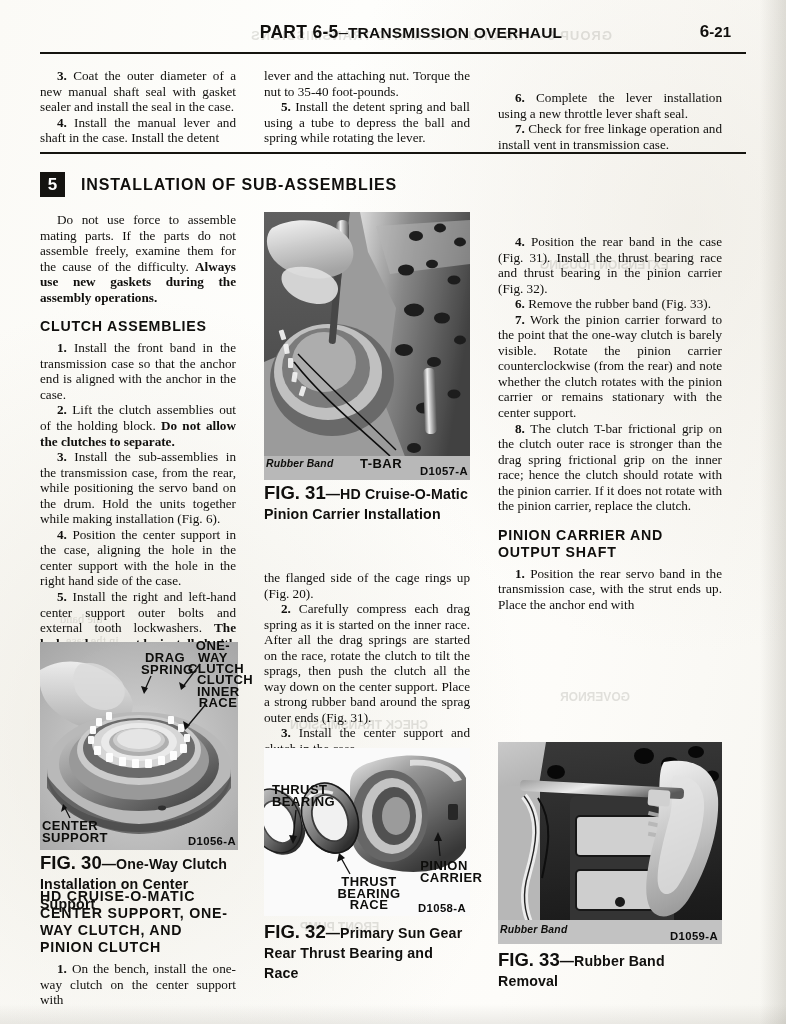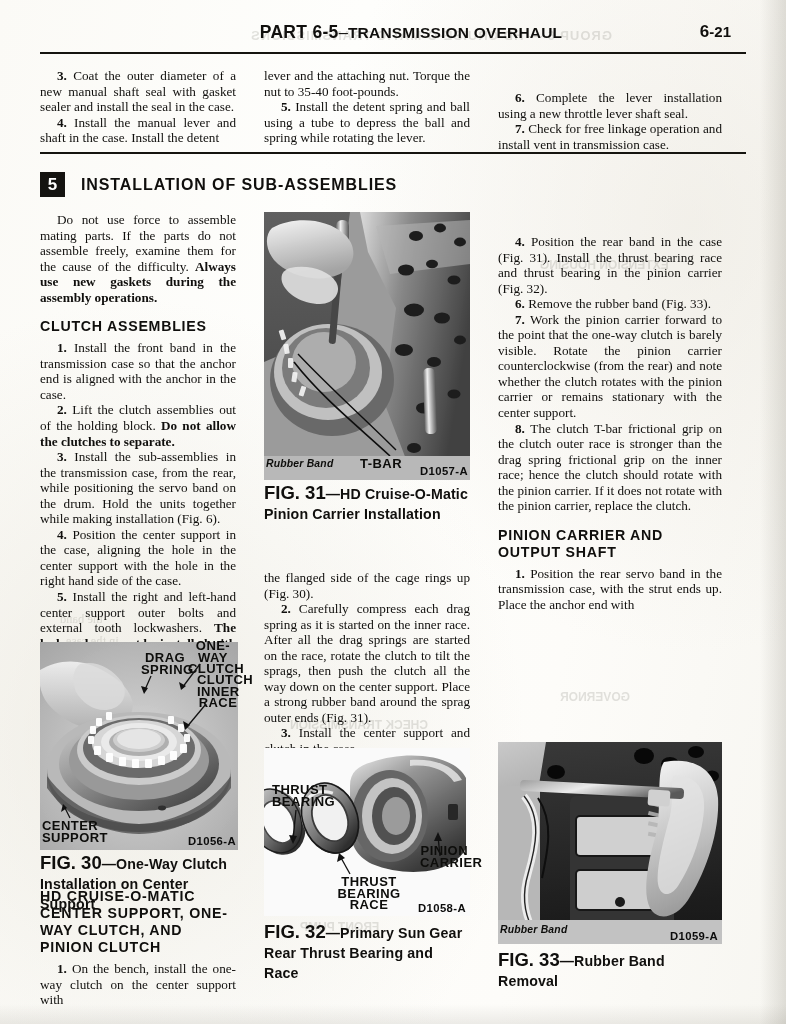--- a/index.html
+++ b/index.html
@@ -364,21 +364,21 @@
     </div>
     <div class="lbl ital" style="left:2px;top:246px;width:72px;text-align:left;font-size:10.4px;">Rubber Band</div>
     <div class="lbl" style="left:94px;top:246px;width:46px;">T-BAR</div>
 
     <div class="cap">
       <span class="fignum">FIG. 31</span><span class="captxt">—HD Cruise-O-Matic Pinion Carrier Installation</span>
     </div>
   </div>
 
   <div class="col c2" style="top:570px;">
-    <p>the flanged side of the cage rings up (Fig. 30).</p>
+    <p>the flanged side of the cage rings up (Fig. 20).</p>
     <p class="ind"><span class="num">2.</span> Carefully compress each drag spring as it is started on the inner race. After all the drag springs are started on the race, rotate the clutch to tilt the sprags, then push the clutch all the way down on the center support. Place a strong rubber band around the sprag outer ends (Fig. 31).</p>
     <p class="ind"><span class="num">3.</span> Install the center support and clutch in the case.</p>
   </div>
 
   <div class="fig" style="left:264px;top:748px;width:206px;">
     <div class="fig-photo" style="width:206px;height:168px;background:#f3f2ee;">
       <svg width="206" height="168" viewBox="0 0 206 168">
         <defs>
           <linearGradient id="drum32" x1="0" y1="0" x2="0.6" y2="1">
             <stop offset="0%" stop-color="#e9e7e0"></stop>
@@ -417,21 +417,21 @@
           <ellipse cx="0" cy="0" rx="27" ry="36" fill="none" stroke="#1e1d1a" stroke-width="1.5"></ellipse>
           <path d="M-14,-26 A28,37 0 0,1 12,-22" stroke="#fbfaf6" stroke-width="3" fill="none" opacity=".8"></path>
         </g>
       </svg>
       <div class="fig-code" style="right:4px;bottom:2px;">D1058-A</div>
     </div>
     <div class="lbl" style="left:8px;top:36px;width:54px;">THRUST
 BEARING</div>
     <div class="lbl" style="left:62px;top:128px;width:86px;">THRUST
 BEARING  RACE</div>
-    <div class="lbl" style="left:156px;top:97px;width:48px;text-align:right;">PINION
+    <div class="lbl" style="left:156px;top:112px;width:48px;">PINION
 CARRIER</div>
     <svg style="position:absolute;left:0;top:0;width:206px;height:168px;pointer-events:none;">
       <g stroke="#111" stroke-width="1.3" fill="none">
         <path d="M32,62 L29,92"></path>
         <path d="M86,126 L76,108"></path>
         <path d="M176,108 L174,88"></path>
       </g>
       <g fill="#111">
         <polygon points="29,96 25,87 33,88"></polygon>
         <polygon points="75,105 73,114 81,110"></polygon>

